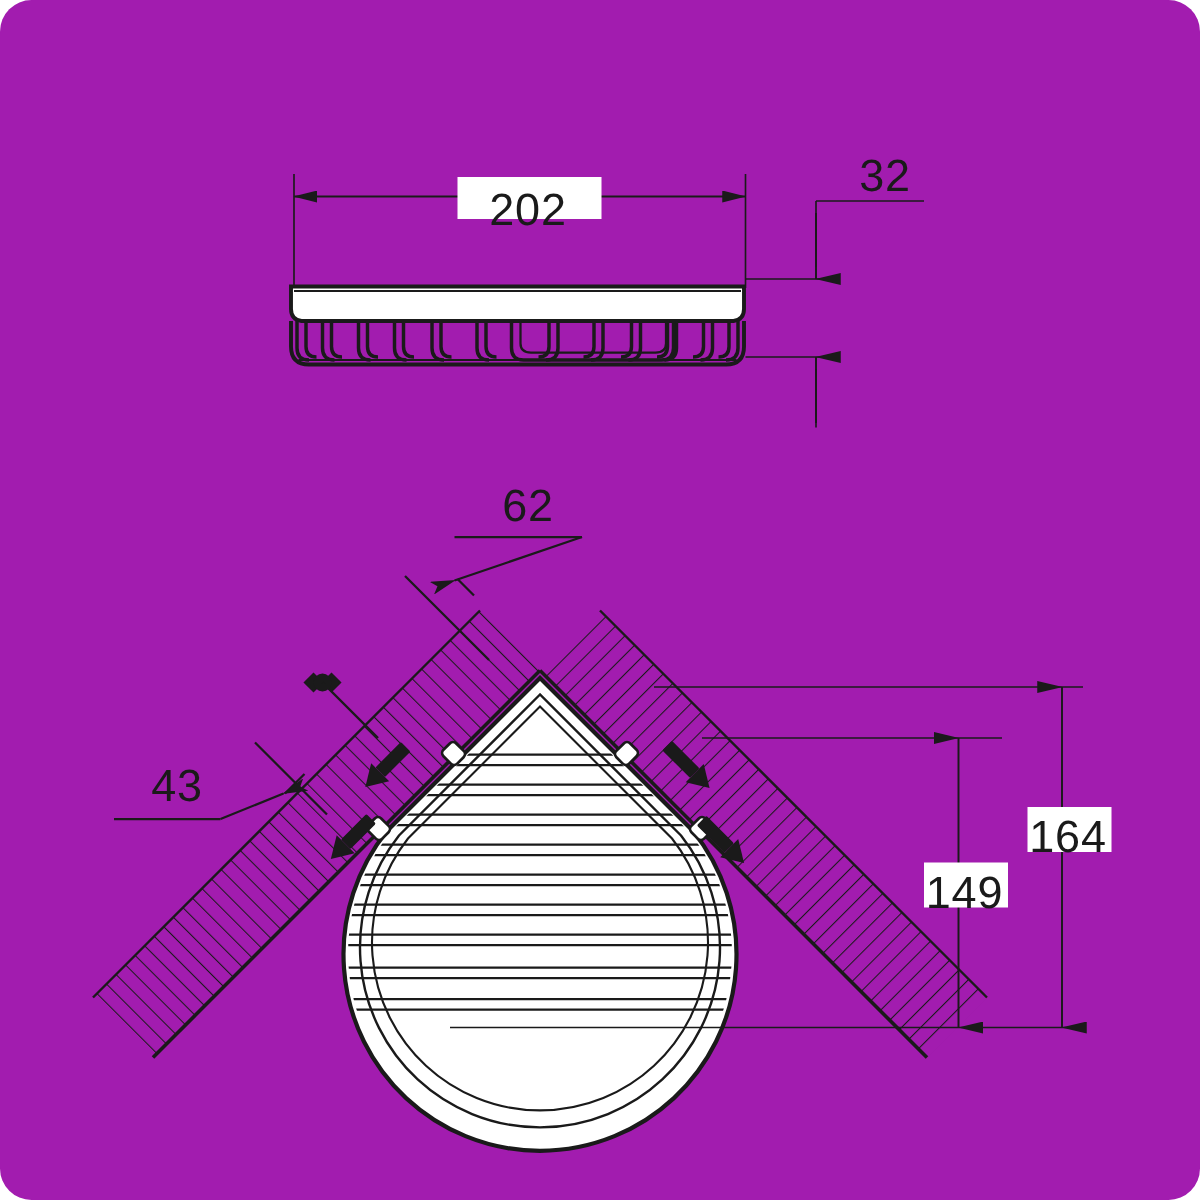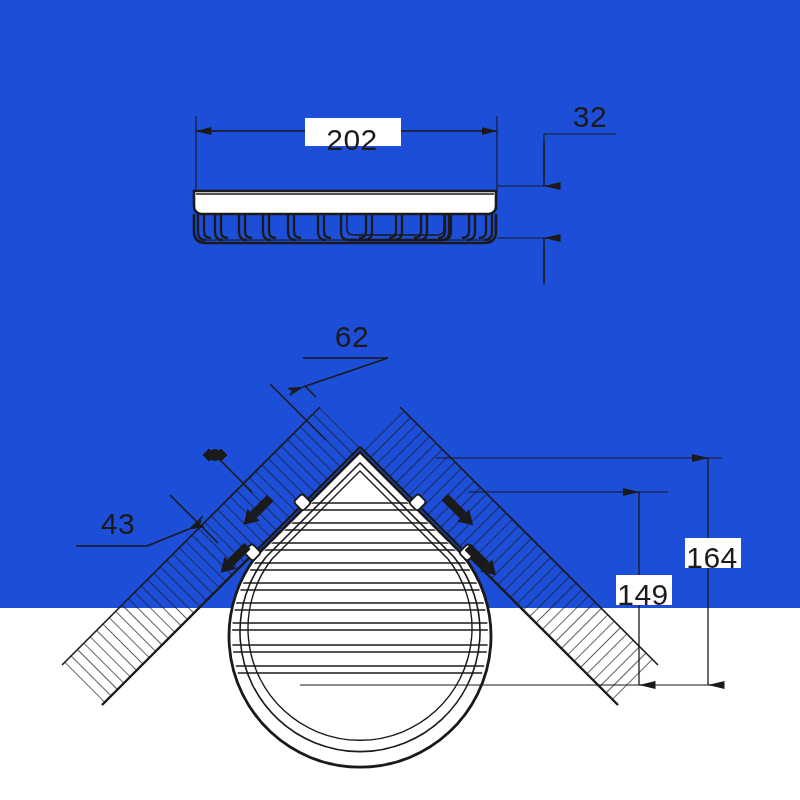--- a/index.html
+++ b/index.html
@@ -10,22 +10,23 @@
   }
   body {
     width: 800px;
     height: 800px;
     overflow: hidden;
     font-family: "Liberation Sans", sans-serif;
   }
   #drawing-root {
     position: relative;
     width: 800px;
-    height: 608px;
-    background: #1d4ed8;
+    height: 800px;
+    background: #a21caf;
+    border-radius: 21px;
   }
   svg#cad {
     display: block;
     width: 800px;
     height: 800px;
   }
   .dim-text {
     font-family: "Liberation Sans", sans-serif;
     font-size: 30px;
     fill: #1a1a1a;

